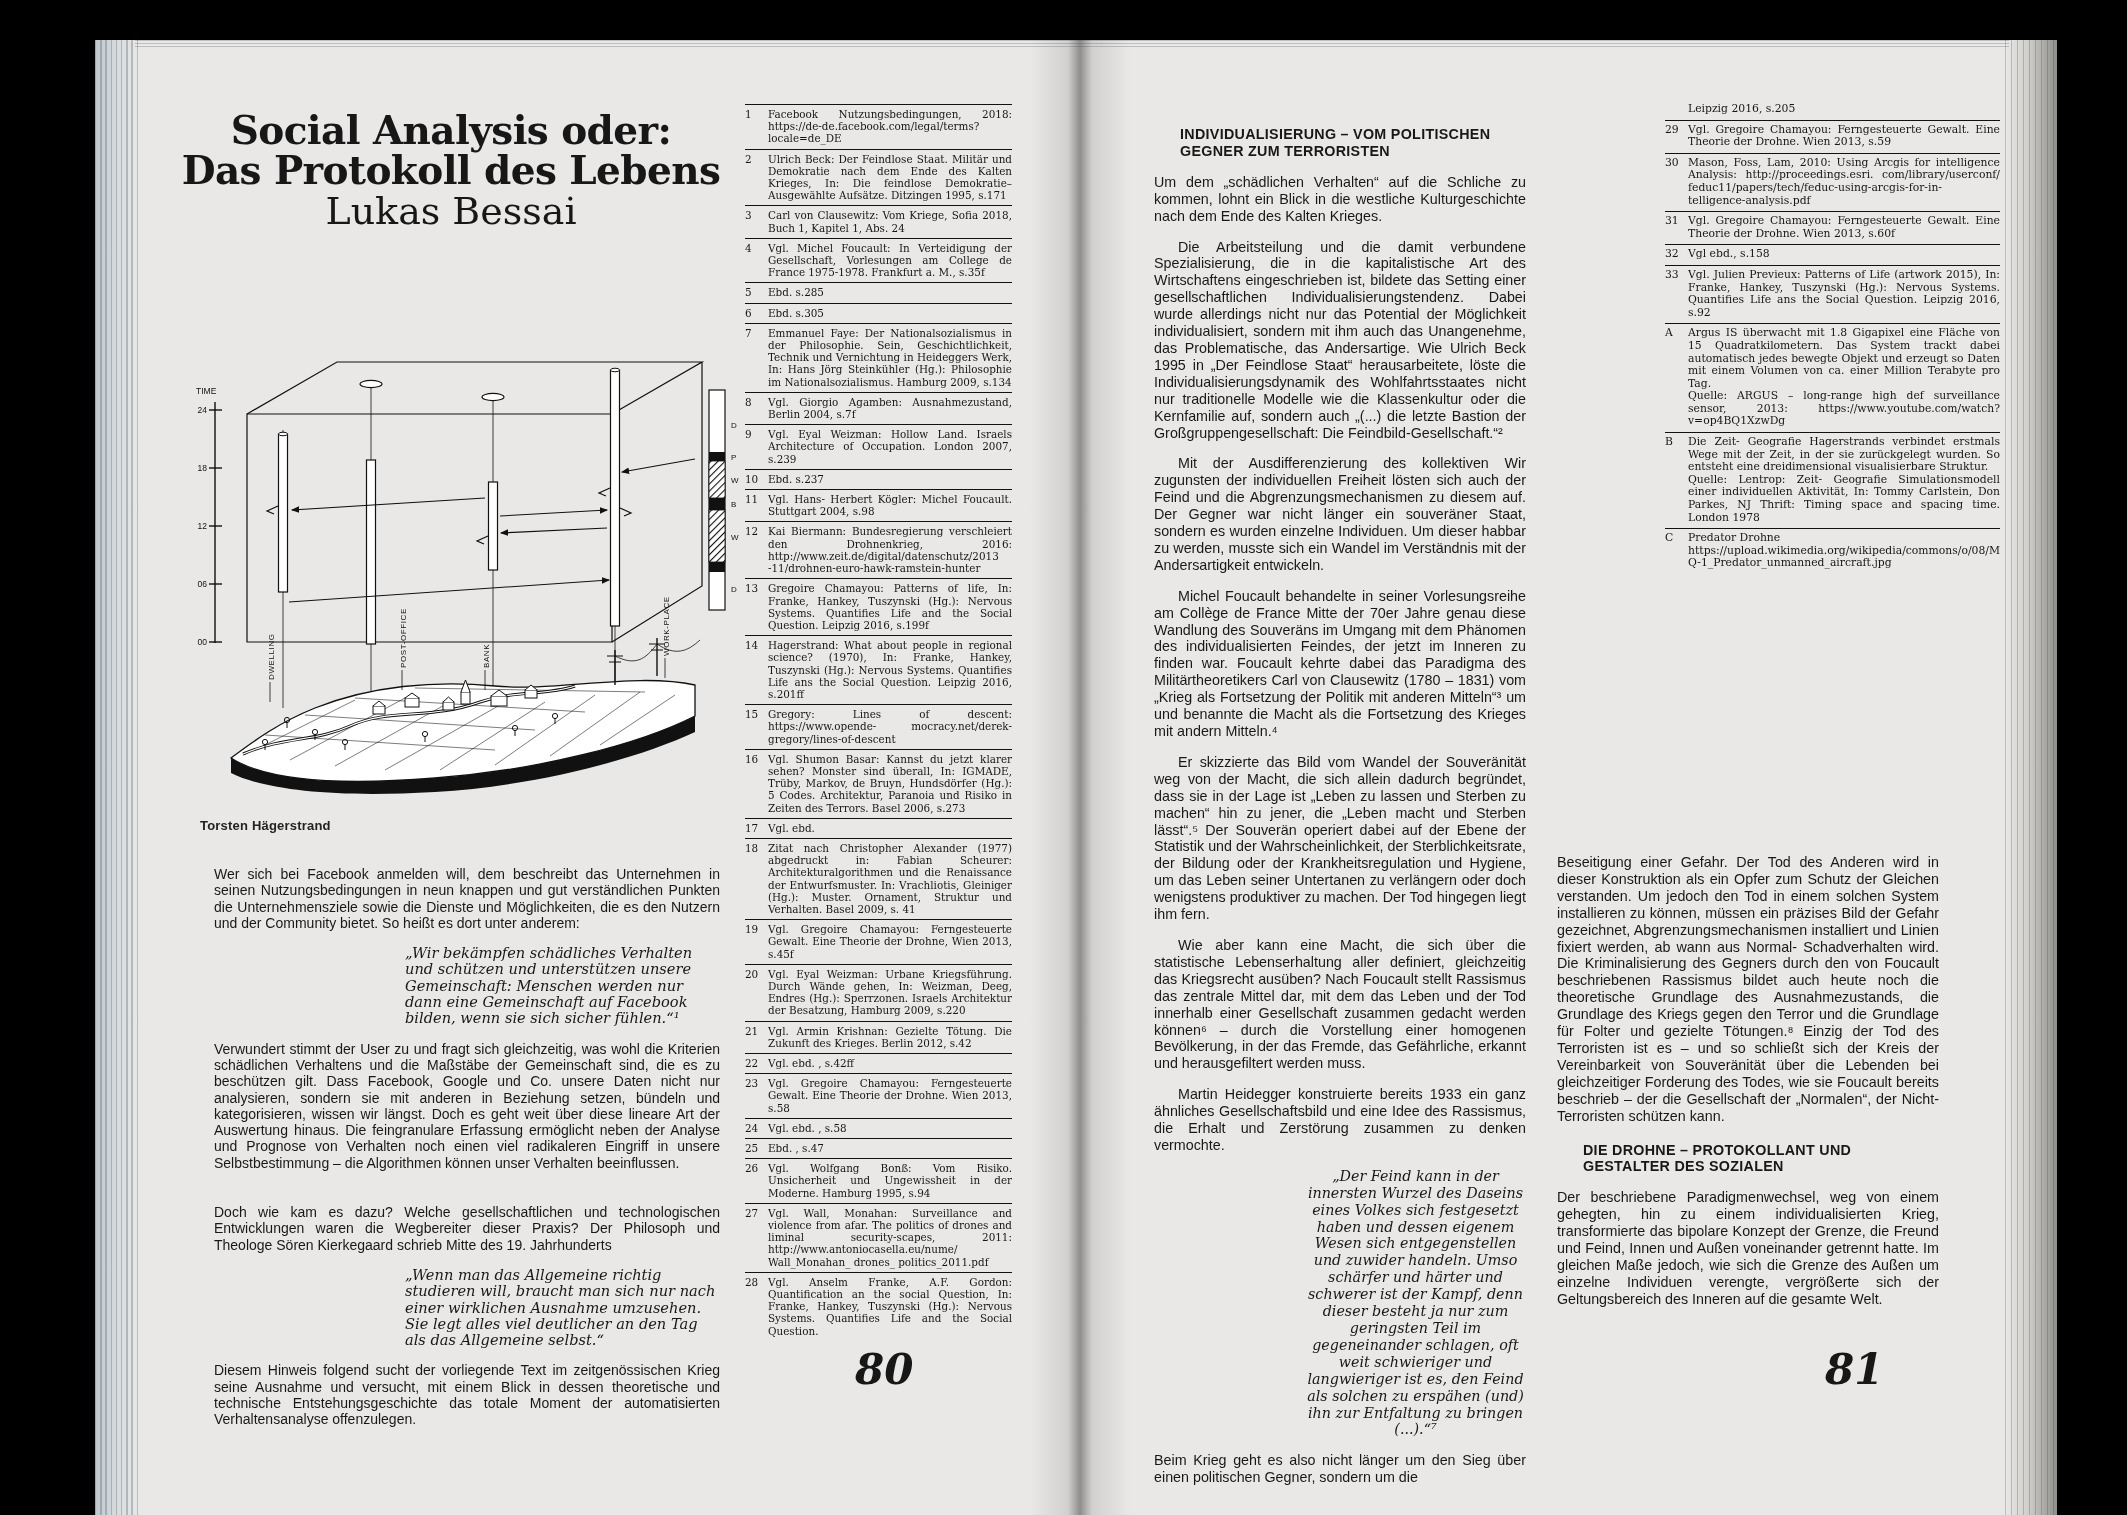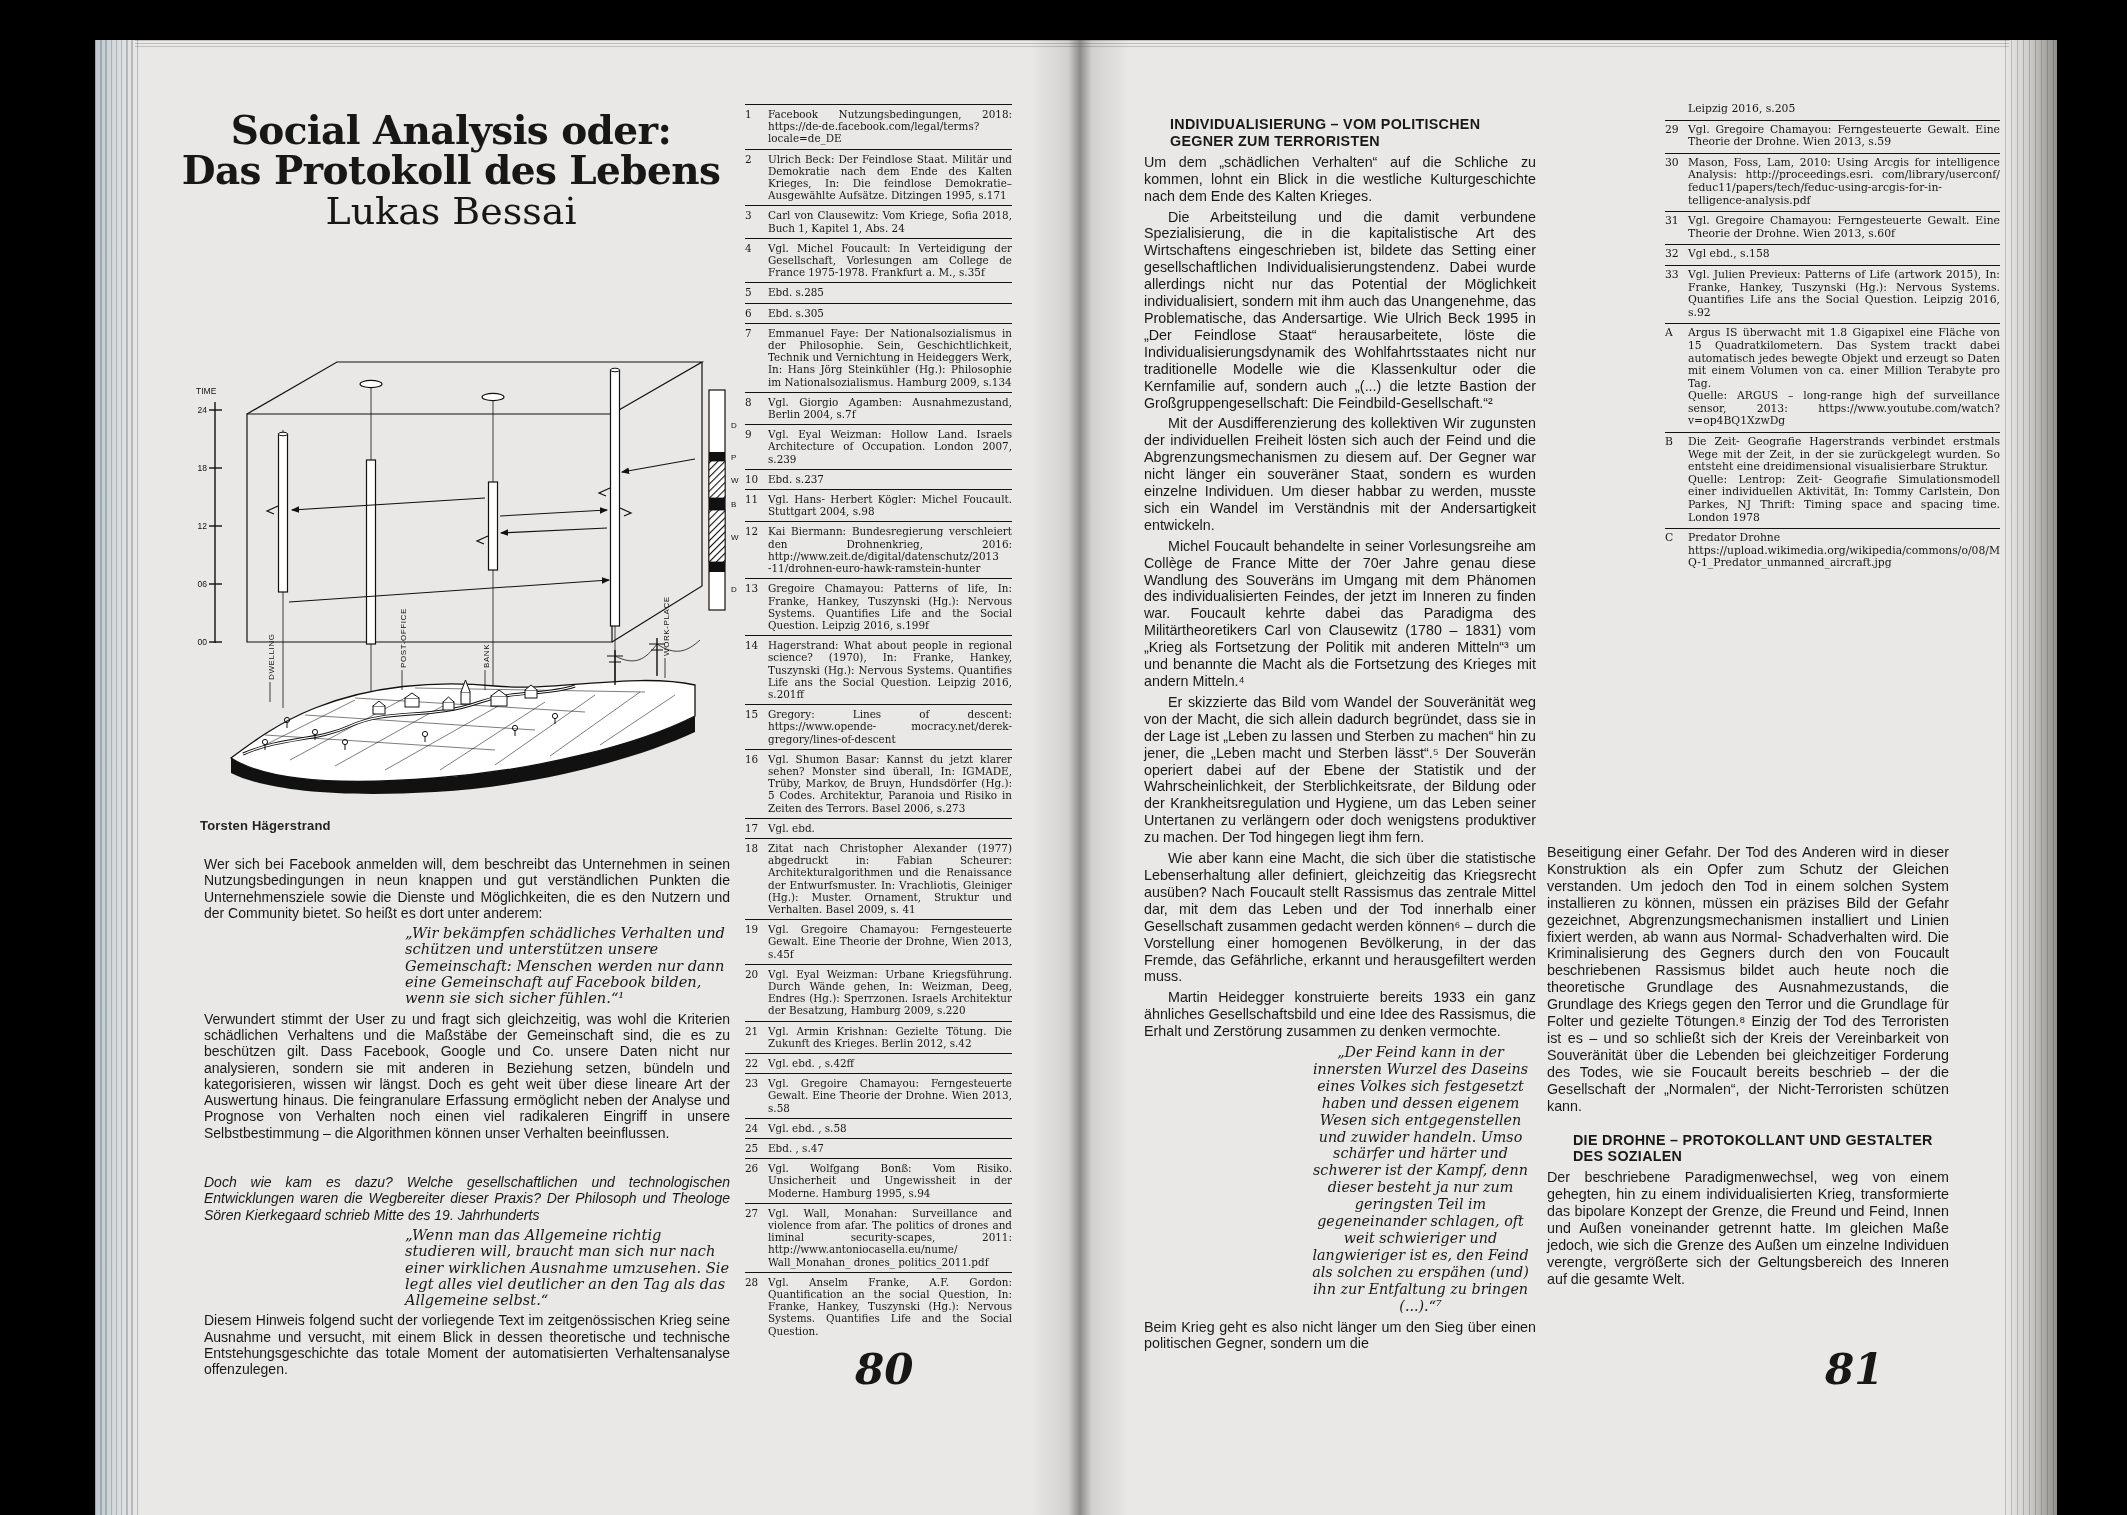--- a/index.html
+++ b/index.html
@@ -28,24 +28,24 @@
   .title-wrap{position:absolute;left:48px;top:70px;width:616px;text-align:center;
      color:#171717;font-family:"DejaVu Serif",serif;}
   .title-line{font-size:39px;font-weight:700;line-height:1.03;letter-spacing:-0.6px;white-space:nowrap;}
   .title-author{font-size:38px;line-height:1.12;white-space:nowrap;}
 
   
   .body-col{position:absolute;color:#181818;text-align:justify;}
   .left-body{left:105px;top:812px;width:534px;font-size:14px;line-height:16.3px;}
   .col1{left:1045px;top:72px;width:400px;font-size:14.3px;line-height:16.9px;}
   .col2{left:1448px;top:800px;width:410px;font-size:14.3px;line-height:16.9px;}
-  .pb{margin:4px;}
+  .pb{margin:14px;}
   .pb.indent{text-indent:24px;}
   .pb.gap{margin-top:17px;}
-  .pb.gap2{margin-top:33px;font-style:italic;}
+  .pb.gap2{margin-top:33px;}
   .pb.heading{font-weight:700;text-align:left;letter-spacing:0.3px;padding-left:26px;text-indent:0;}
   .pb.quote{font-family:"DejaVu Serif",serif;font-style:italic;text-align:left;
             margin-left:205px;font-size:14.6px;line-height:16.3px;}
   .pb.quoten{font-family:"DejaVu Serif",serif;font-style:italic;text-align:center;
              margin-left:165px;font-size:14.3px;line-height:16.9px;}
 
   
   .fn-col{position:absolute;font-family:"DejaVu Serif",serif;color:#161616;}
   .fn-left{left:650px;top:64px;width:267px;font-size:10.4px;line-height:12.2px;}
   .fn-right{left:1570px;top:60px;width:335px;font-size:10.8px;line-height:12.6px;}

